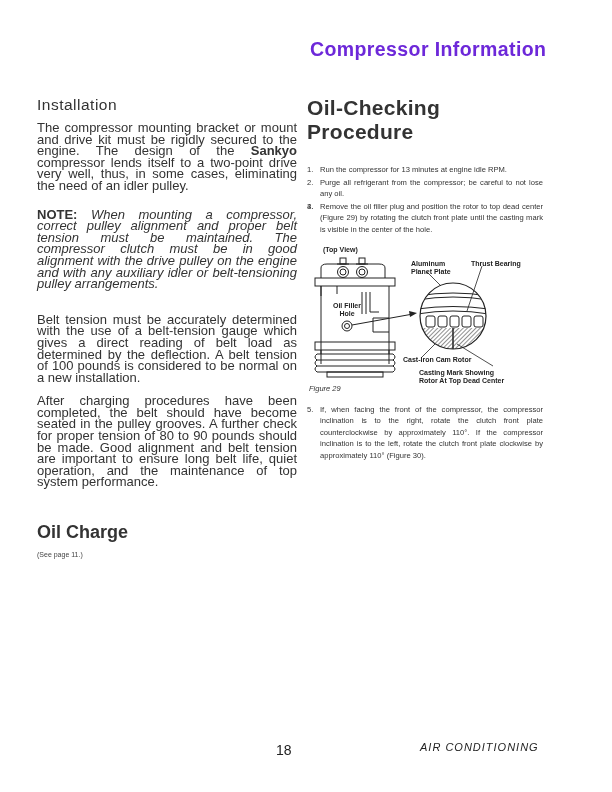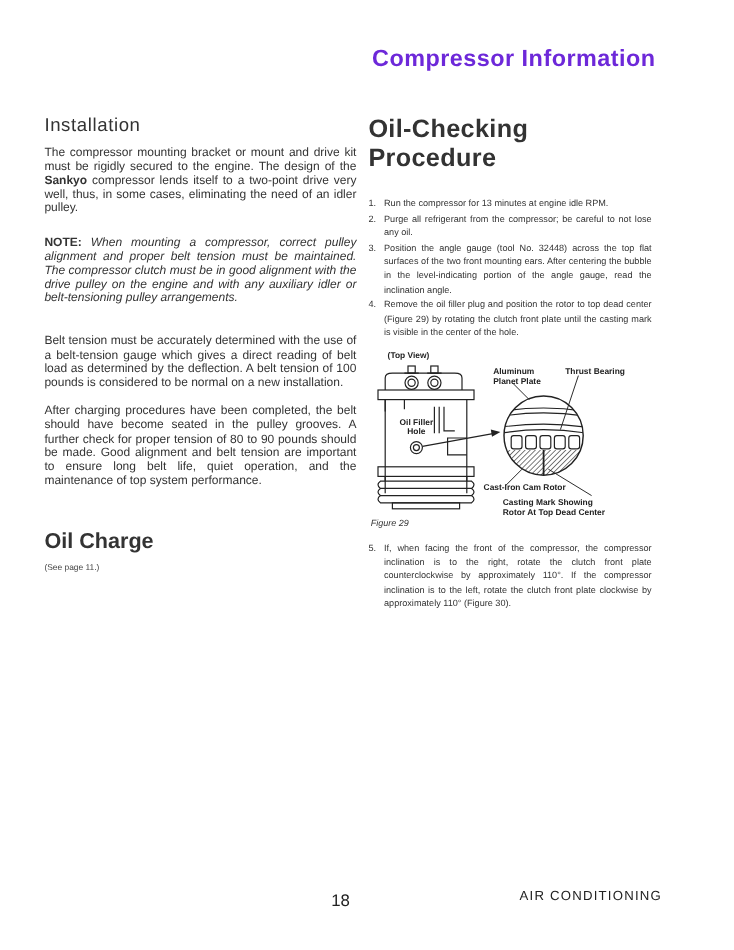--- a/index.html
+++ b/index.html
@@ -6,38 +6,38 @@
   body { width: 612px; height: 792px; position: relative; overflow: hidden;
          font-family: "Liberation Sans", "DejaVu Sans", sans-serif; color: #222; }
   .page-title { position: absolute; left: 310px; top: 38px; width: 240px;
                 font-size: 19.5px; font-weight: bold; letter-spacing: 0.4px; color: #6d28d9; white-space: nowrap; }
   .col { position: absolute; top: 76px; margin-top: 20px; }
   .col-left { left: 37px; width: 260px; }
   .col-right { left: 307px; width: 236px; }
   h2 { margin: 0 0 8px 0; font-size: 15.5px; font-weight: normal; color: #333; letter-spacing: 0.5px; }
   .h2-oil-check { font-weight: bold; letter-spacing: 0.3px; font-size: 21px; }
   .h2-oil-charge { font-weight: bold; font-size: 18px; letter-spacing: 0; }
-  p { margin: 0; font-size: 10px; line-height: 11.6px; text-align: justify; color: #333; }
+  p { margin: 0; font-size: 13px; line-height: 11.6px; text-align: justify; color: #333; }
   .gap-l { height: 17px; }
   .gap-xl { height: 24px; }
   .gap-m { height: 12px; }
   .note-label { font-weight: bold; font-style: normal; }
   .note-text { font-style: italic; }
   .brand { font-weight: bold; }
   ol { margin: 0; padding: 0; list-style: none; }
   ol li { position: relative; padding-left: 13px; font-size: 7.6px; line-height: 11.6px;
           text-align: justify; color: #333; margin-bottom: 1px; }
   ol li .num { position: absolute; left: 0; top: 0; }
   .see-page { font-size: 7px; color: #444; margin-top: 2px; }
   .figure { position: relative; width: 236px; height: 152px; margin: 10px 0 4px 0; }
   .figure svg { position: absolute; left: 0; top: 0; }
   .fig-label { position: absolute; font-size: 7px; font-weight: bold; color: #222; line-height: 8px; white-space: nowrap; }
   .fig-caption { position: absolute; font-size: 7.5px; font-style: italic; color: #333; }
   .footer-page { position: absolute; left: 276px; top: 742px; font-size: 14px; color: #222; }
-  .footer-section { position: absolute; left: 433px; top: 741px; font-size: 11px; letter-spacing: 1px; color: #222; }
+  .footer-section { position: absolute; left: 420px; top: 741px; font-size: 11px; letter-spacing: 1px; color: #222; font-style: italic; }
 </style>
 </head>
 <body>
 
 <div class="page-title">Compressor Information</div>
 
 <div class="col col-left">
   <h2>Installation</h2>
   <p><span>The compressor mounting bracket or mount and drive kit must be rigidly secured to the engine. The design of the </span><span class="brand">Sankyo</span><span> compressor lends itself to a two-point drive very well, thus, in some cases, eliminating the need of an idler pulley.</span></p>
   <div class="gap-l"></div>
@@ -51,21 +51,21 @@
   <h2 class="h2-oil-charge">Oil Charge</h2>
   <div class="see-page">(See page 11.)</div>
 </div>
 
 <div class="col col-right">
   <h2 class="h2-oil-check">Oil-Checking Procedure</h2>
   <div class="gap-m"></div>
   <ol>
     <li><span class="num">1.</span><span>Run the compressor for 13 minutes at engine idle RPM.</span></li>
     <li><span class="num">2.</span><span>Purge all refrigerant from the compressor; be careful to not lose any oil.</span></li>
-    <li><span class="num">3.</span><span>Position the angle gauge (tool No. 32448) across the top flat surfaces of the two front mounting ears. After centering the bubble in the level-indicating portion of the angle gauge, read the inclination angle.</span></li>
+    <li><span class="num">3.</span></li>
     <li><span class="num">4.</span><span>Remove the oil filler plug and position the rotor to top dead center (Figure 29) by rotating the clutch front plate until the casting mark is visible in the center of the hole.</span></li>
   </ol>
 
   <div class="figure">
     <svg width="236" height="152" viewBox="0 0 236 152">
       <g fill="none" stroke="#222" stroke-width="1">
 
         <rect x="33" y="12" width="6" height="6"></rect>
         <rect x="52" y="12" width="6" height="6"></rect>
         <line x1="30" y1="18" x2="42" y2="18"></line>

